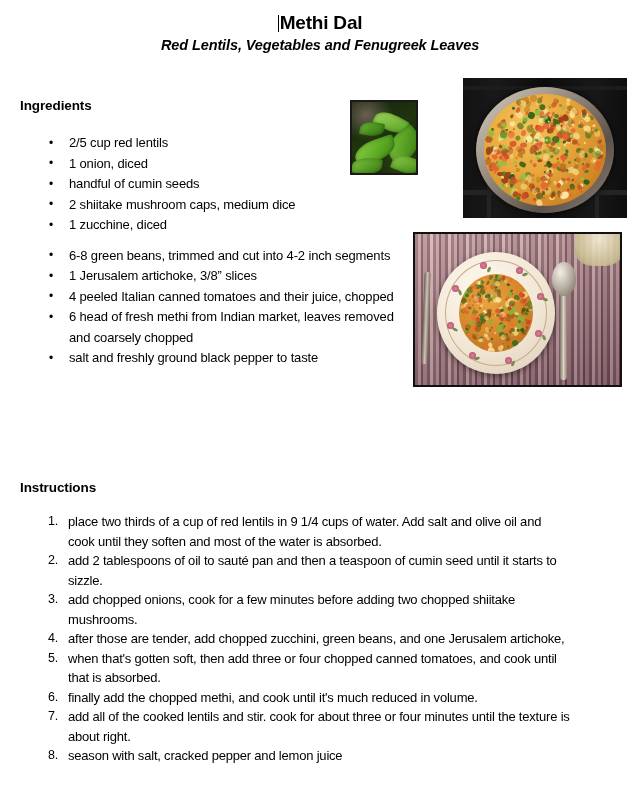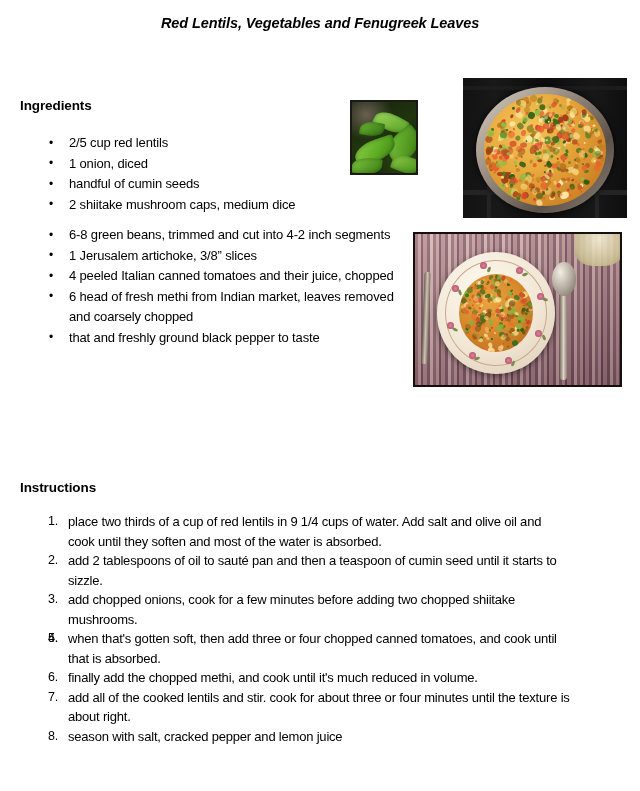--- a/index.html
+++ b/index.html
@@ -318,43 +318,47 @@
     border-radius: 50%;
     background: #7c8a4a;
   }
 </style>
 </head>
 <body>
 
 <div class="page">
 
   <div class="title-block">
+    <div class="doc-title">
+      <span class="caret"></span><span>Methi Dal</span>
+    </div>
     <div class="doc-subtitle">Red Lentils, Vegetables and Fenugreek Leaves</div>
   </div>
 
   <div class="section-heading" id="ingredients-heading">Ingredients</div>
   <div class="section-heading" id="instructions-heading">Instructions</div>
 
   <ul class="ingredients-list" id="ingredients-list">
       <li>2/5 cup red lentils</li>
       <li>1 onion, diced</li>
       <li>handful of cumin seeds</li>
       <li>2 shiitake mushroom caps, medium dice</li>
+      <li>1 zucchine, diced</li>
       <li class="gap-before">6-8 green beans, trimmed and cut into 4-2 inch segments</li>
       <li>1 Jerusalem artichoke, 3/8” slices</li>
       <li>4 peeled Italian canned tomatoes and their juice, chopped</li>
       <li>6 head of fresh methi from Indian market, leaves removed and coarsely chopped</li>
-      <li>that and freshly ground black pepper to taste</li>
+      <li>salt and freshly ground black pepper to taste</li>
     </ul>
 
   <ol class="instructions-list" id="instructions-list">
       <li><span class="num">1.</span><span>place two thirds of a cup of red lentils in 9 1/4 cups of water. Add salt and olive oil and cook until they soften and most of the water is absorbed.</span></li>
       <li><span class="num">2.</span><span>add 2 tablespoons of oil to sauté pan and then a teaspoon of cumin seed until it starts to sizzle.</span></li>
       <li><span class="num">3.</span><span>add chopped onions, cook for a few minutes before adding two chopped shiitake mushrooms.</span></li>
-      <li><span class="num">4.</span></li>
+      <li><span class="num">4.</span><span>after those are tender, add chopped zucchini, green beans, and one Jerusalem artichoke,</span></li>
       <li><span class="num">5.</span><span>when that's gotten soft, then add three or four chopped canned tomatoes, and cook until that is absorbed.</span></li>
       <li><span class="num">6.</span><span>finally add the chopped methi, and cook until it's much reduced in volume.</span></li>
       <li><span class="num">7.</span><span>add all of the cooked lentils and stir.  cook for about three or four minutes until the texture is about right.</span></li>
       <li><span class="num">8.</span><span>season with salt, cracked pepper and lemon juice</span></li>
     </ol>
 
   <div class="photo" id="photo-fenugreek">
     <div class="leaf-bg"></div>
     <div class="leaf l2"></div>
     <div class="leaf l4"></div>

